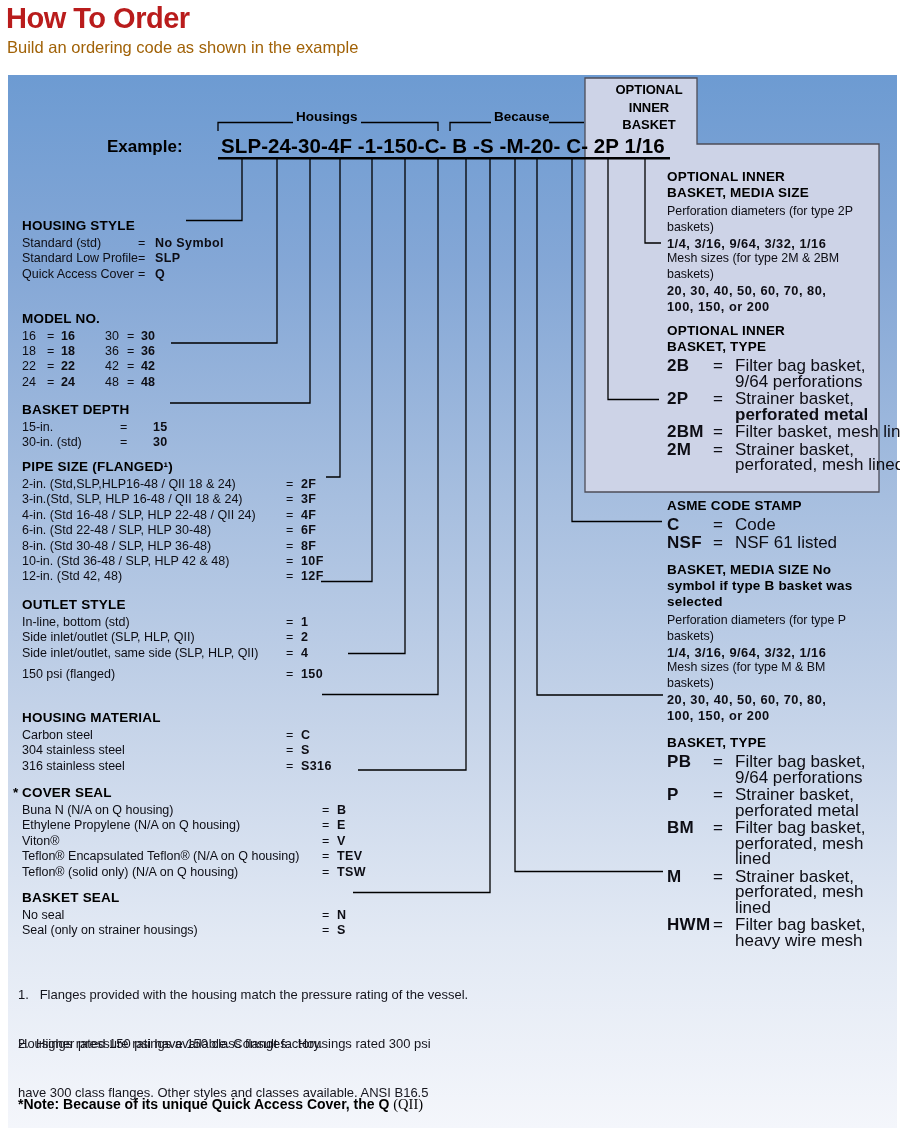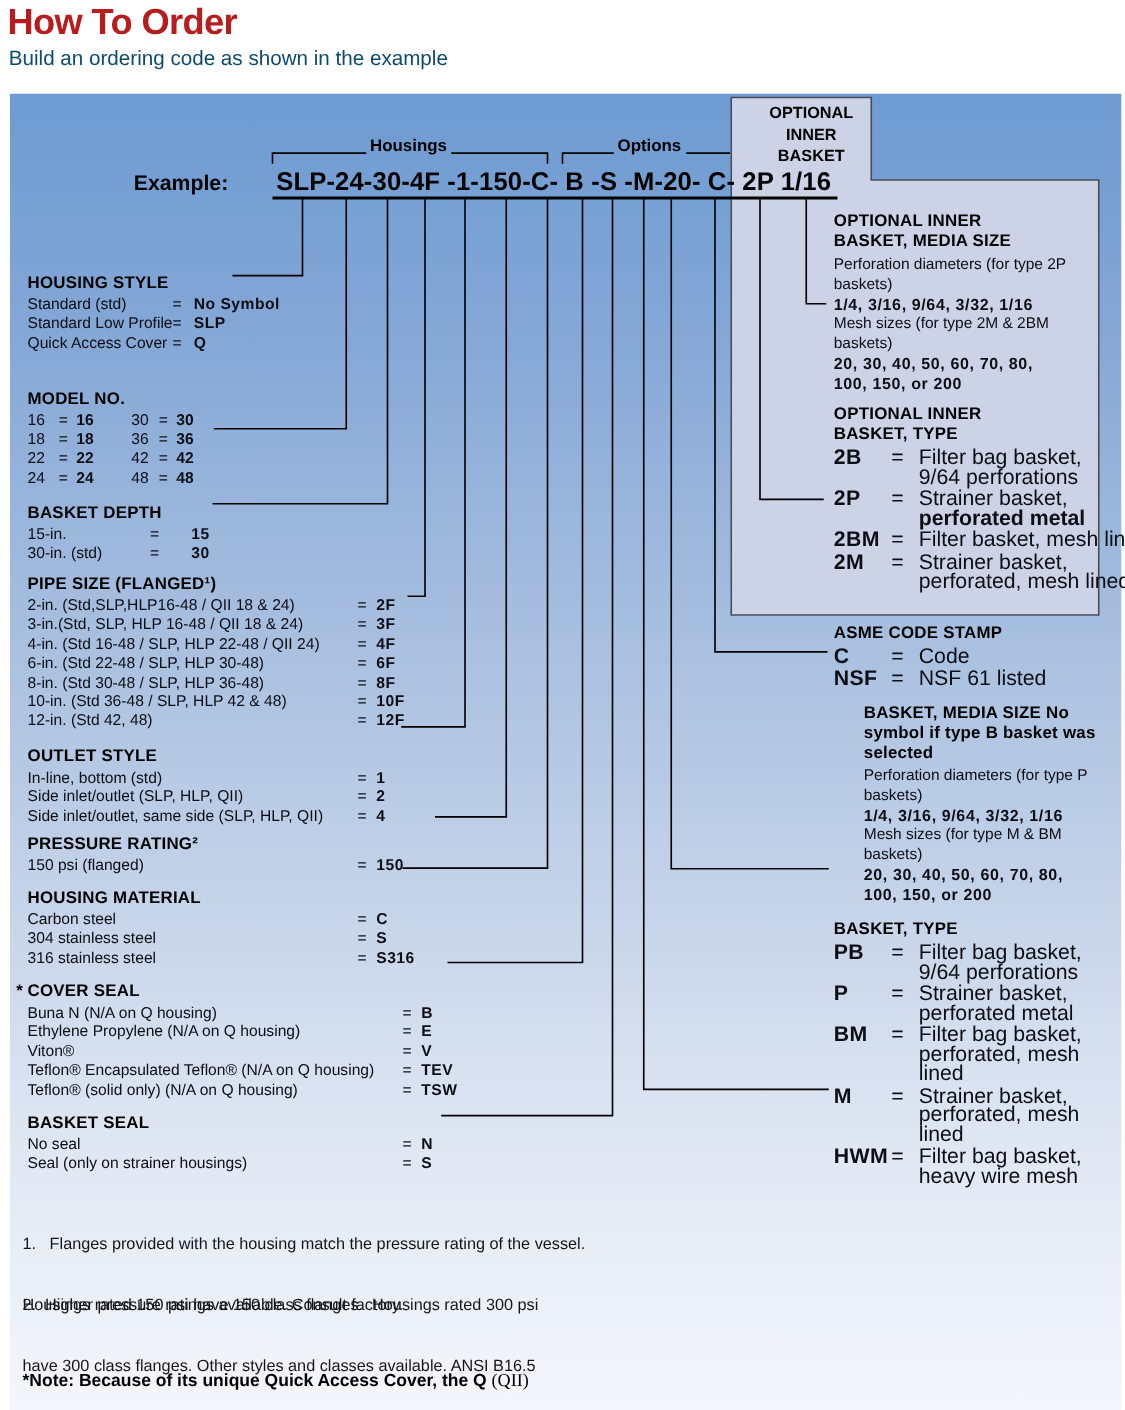--- a/index.html
+++ b/index.html
@@ -1,21 +1,21 @@
 <!DOCTYPE html>
 <html><head>
 <meta charset="utf-8">
 <style>
   html,body{margin:0;padding:0;background:#fff;}
   body{width:900px;height:1128px;position:relative;overflow:hidden;
        font-family:"Liberation Sans",sans-serif;color:#0d0d14;}
   .abs{position:absolute;}
   
   .title{left:6px;top:2px;font-size:29px;font-weight:bold;letter-spacing:-0.5px;color:#b91c1c;z-index:3;}
-  .subtitle{left:7px;top:38px;font-size:16.5px;font-weight:normal;color:#0c4a6e;z-index:3;}
+  .subtitle{left:7px;top:38px;font-size:16.5px;font-weight:normal;color:#a16207;z-index:3;}
   
   .panel{left:8px;top:75px;width:889px;height:1053px;z-index:0;
     background:linear-gradient(180deg,#6d9bd2 0%,#84a7d6 18%,#a6bedf 40%,#c6d4e9 62%,#e2e9f4 82%,#f4f6fb 100%);}
   svg.overlay{position:absolute;left:0;top:0;z-index:1;}
   .txt{z-index:2;}
   
   .example-label{left:107px;top:137px;font-size:17px;font-weight:bold;color:#000;}
   .example-code{left:221px;top:134px;font-size:20.5px;font-weight:bold;letter-spacing:0.1px;color:#000;white-space:pre;}
   .bracket-label{top:109px;font-size:13.5px;font-weight:bold;color:#000;}
   .ibox-head{left:585px;top:81px;width:128px;text-align:center;font-size:13px;font-weight:bold;line-height:17.5px;color:#000;}
@@ -77,21 +77,21 @@
 
     <polyline points="515,159 515,871.5 663,871.5"></polyline>
     <polyline points="537,159 537,695 663,695"></polyline>
     <polyline points="572,159 572,521.5 662,521.5"></polyline>
     <polyline points="608,159 608,399.5 659,399.5"></polyline>
     <polyline points="645,159 645,243 661,243"></polyline>
   </g>
 </svg>
 
 <div class="abs bracket-label txt" style="left:296px;">Housings</div>
-<div class="abs bracket-label txt" style="left:494px;">Options</div>
+<div class="abs bracket-label txt" style="left:494px;">Because</div>
 <div class="abs example-label txt">Example:</div>
 <div class="abs example-code txt">SLP-24-30-4F -1-150-C- B -S -M-20- C- 2P 1/16</div>
 <div class="abs ibox-head txt">
   <div>OPTIONAL</div>
   <div>INNER</div>
   <div>BASKET</div>
 </div>
 
 <div class="sec" style="top:178px;--lw:116px;--ew:17px;">
   <div class="shead">HOUSING STYLE</div>
@@ -126,21 +126,20 @@
 </div>
 
 <div class="sec" style="top:557px;--lw:264px;--ew:15px;">
   <div class="shead">OUTLET STYLE</div>
   <div class="row"><span class="lbl">In-line, bottom (std)</span><span class="eq">=</span><span class="code">1</span></div>
   <div class="row"><span class="lbl">Side inlet/outlet (SLP, HLP, QII)</span><span class="eq">=</span><span class="code">2</span></div>
   <div class="row"><span class="lbl">Side inlet/outlet, same side (SLP, HLP, QII)</span><span class="eq">=</span><span class="code">4</span></div>
 </div>
 
 <div class="sec" style="top:627px;--lw:264px;--ew:15px;">
-  <div class="shead">PRESSURE RATING²</div>
   <div class="row"><span class="lbl">150 psi (flanged)</span><span class="eq">=</span><span class="code">150</span></div>
 </div>
 
 <div class="sec" style="top:670px;--lw:264px;--ew:15px;">
   <div class="shead">HOUSING MATERIAL</div>
   <div class="row"><span class="lbl">Carbon steel</span><span class="eq">=</span><span class="code">C</span></div>
   <div class="row"><span class="lbl">304 stainless steel</span><span class="eq">=</span><span class="code">S</span></div>
   <div class="row"><span class="lbl">316 stainless steel</span><span class="eq">=</span><span class="code">S316</span></div>
 </div>
 
@@ -218,21 +217,21 @@
     </div>
   <div class="entry">
       <span class="key">NSF</span>
       <span class="eq">=</span>
       <div class="desc">
         <div>NSF 61 listed</div>
       </div>
     </div>
 </div>
 
-<div class="rsec" style="top:562px;margin-left:24px;">
+<div class="rsec" style="top:562px;">
   <div class="rhead">BASKET, MEDIA SIZE No</div>
   <div class="rhead">symbol if type B basket was</div>
   <div class="rhead mb">selected</div>
   <div class="rline">Perforation diameters (for type P</div>
   <div class="rline">baskets)</div>
   <div class="rline bd">1/4, 3/16, 9/64, 3/32, 1/16</div>
   <div class="rline">Mesh sizes (for type M &amp; BM</div>
   <div class="rline">baskets)</div>
   <div class="rline bd">20, 30, 40, 50, 60, 70, 80,</div>
   <div class="rline bd">100, 150, or 200</div>

